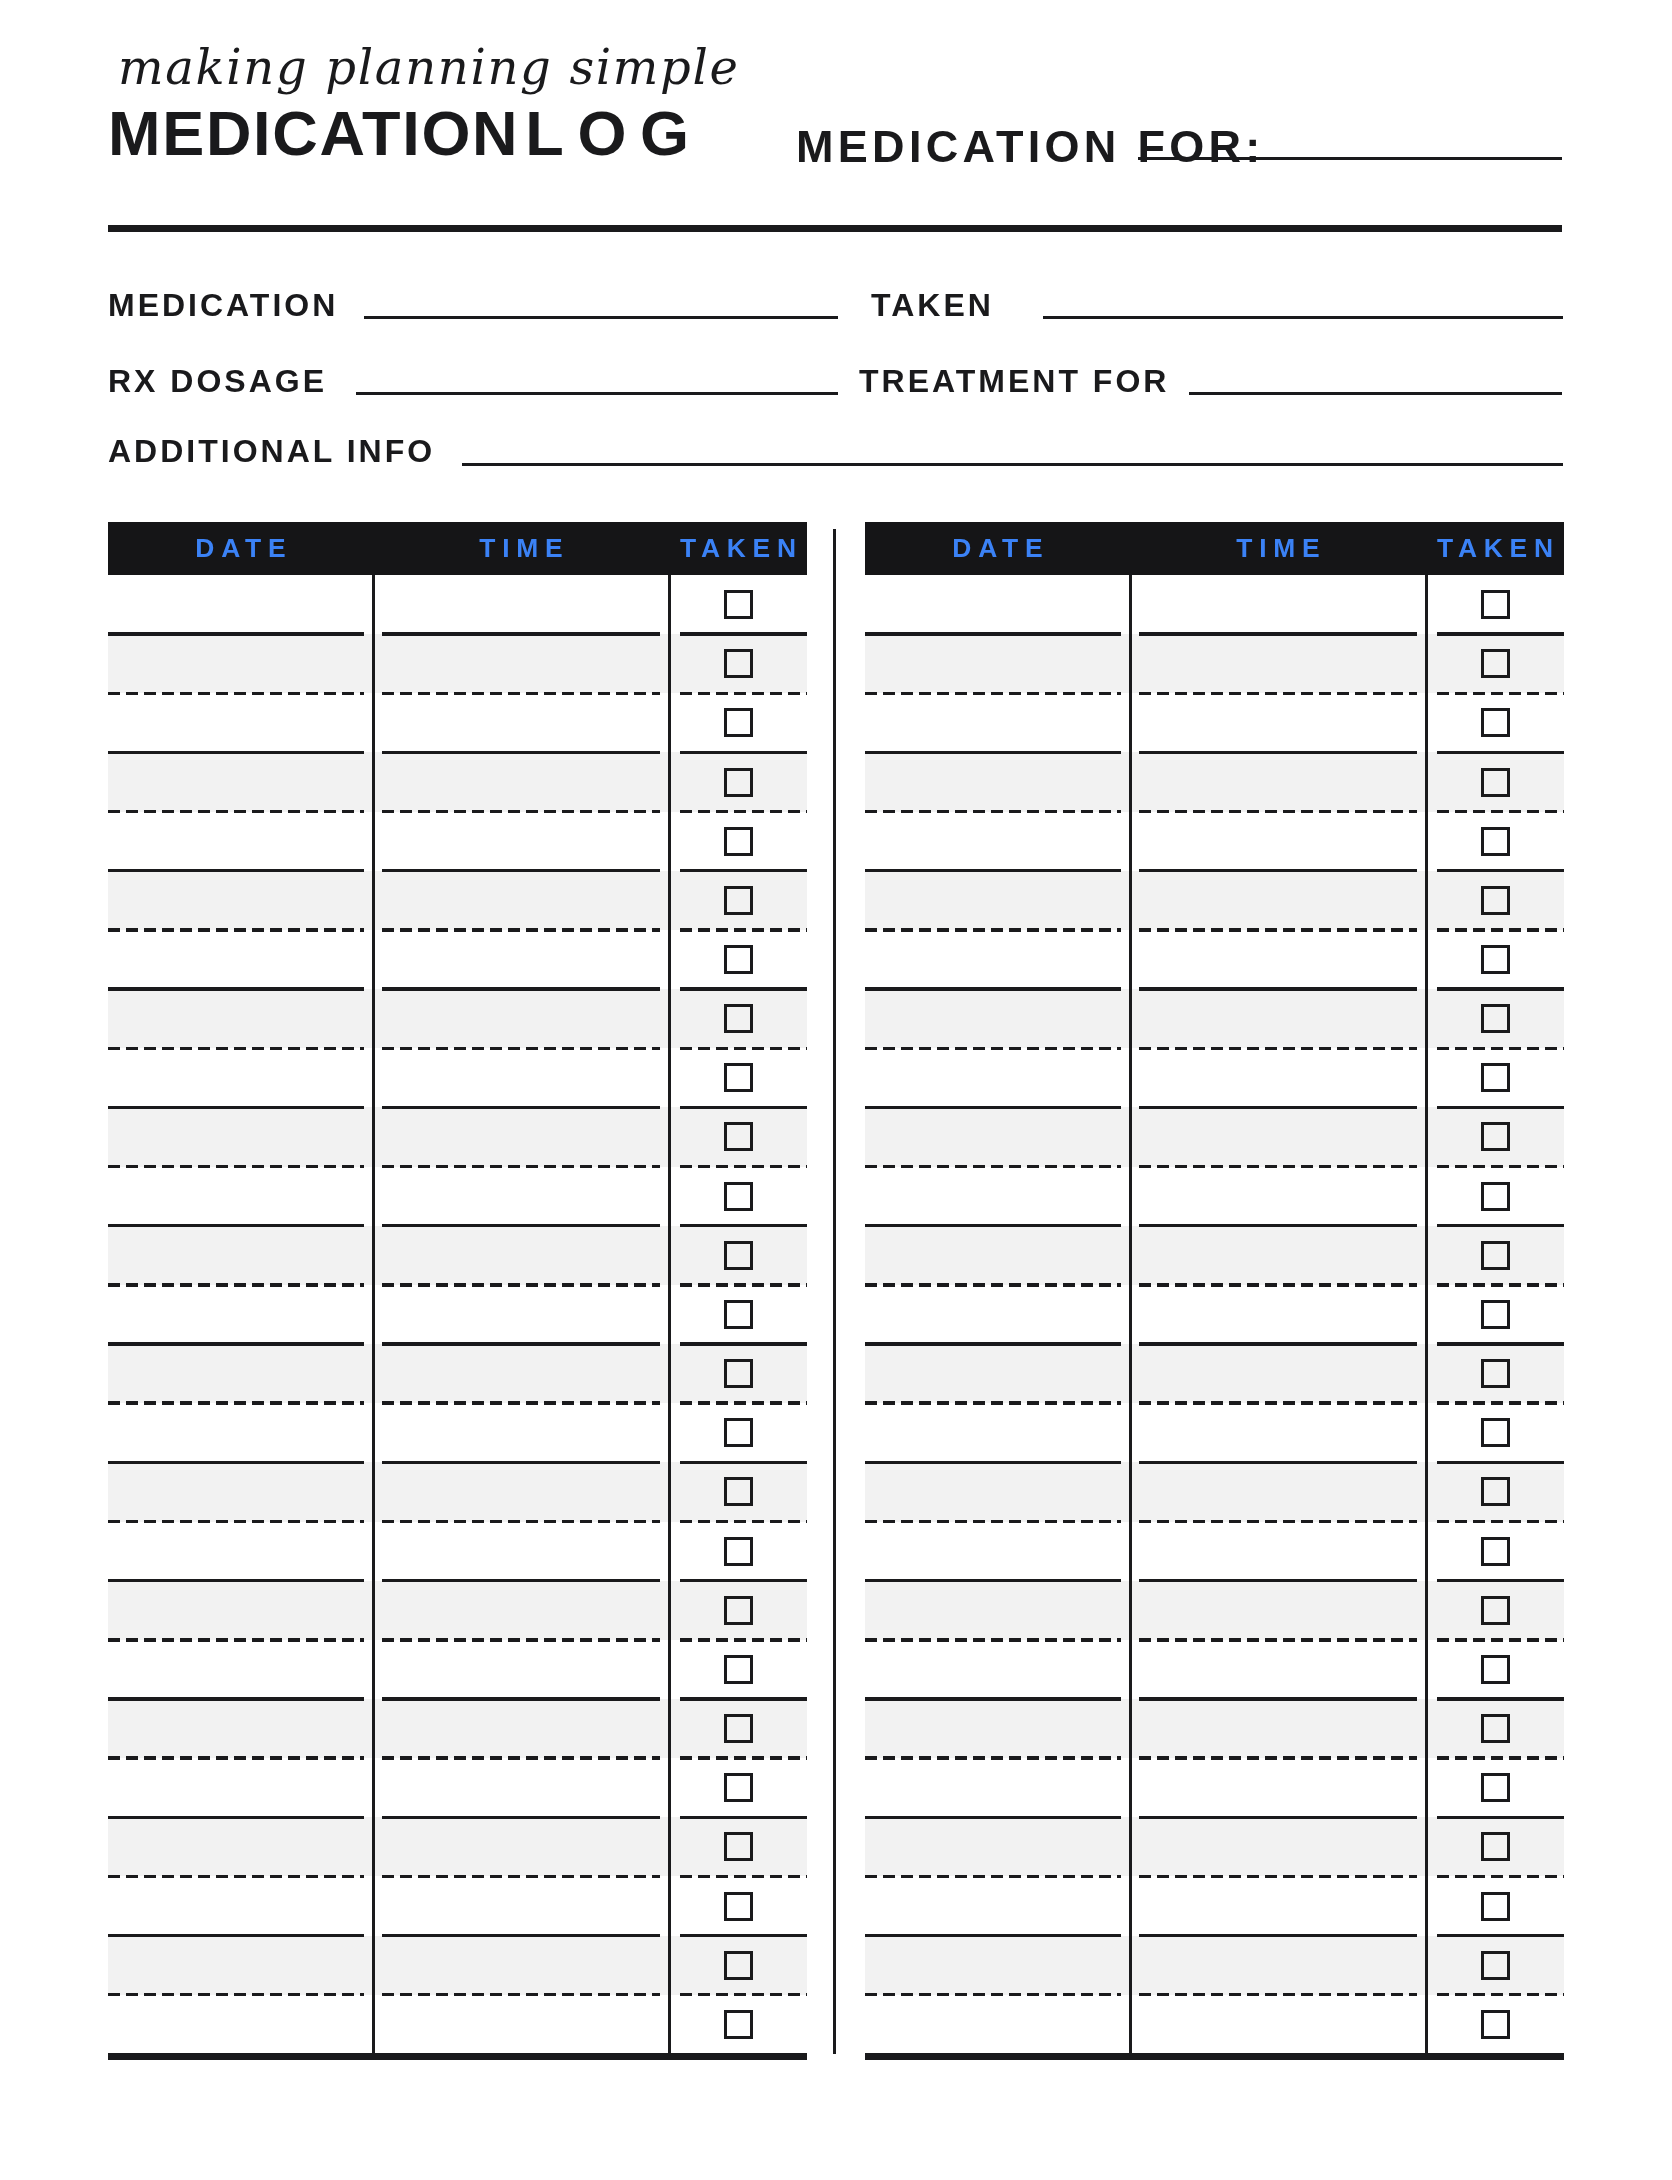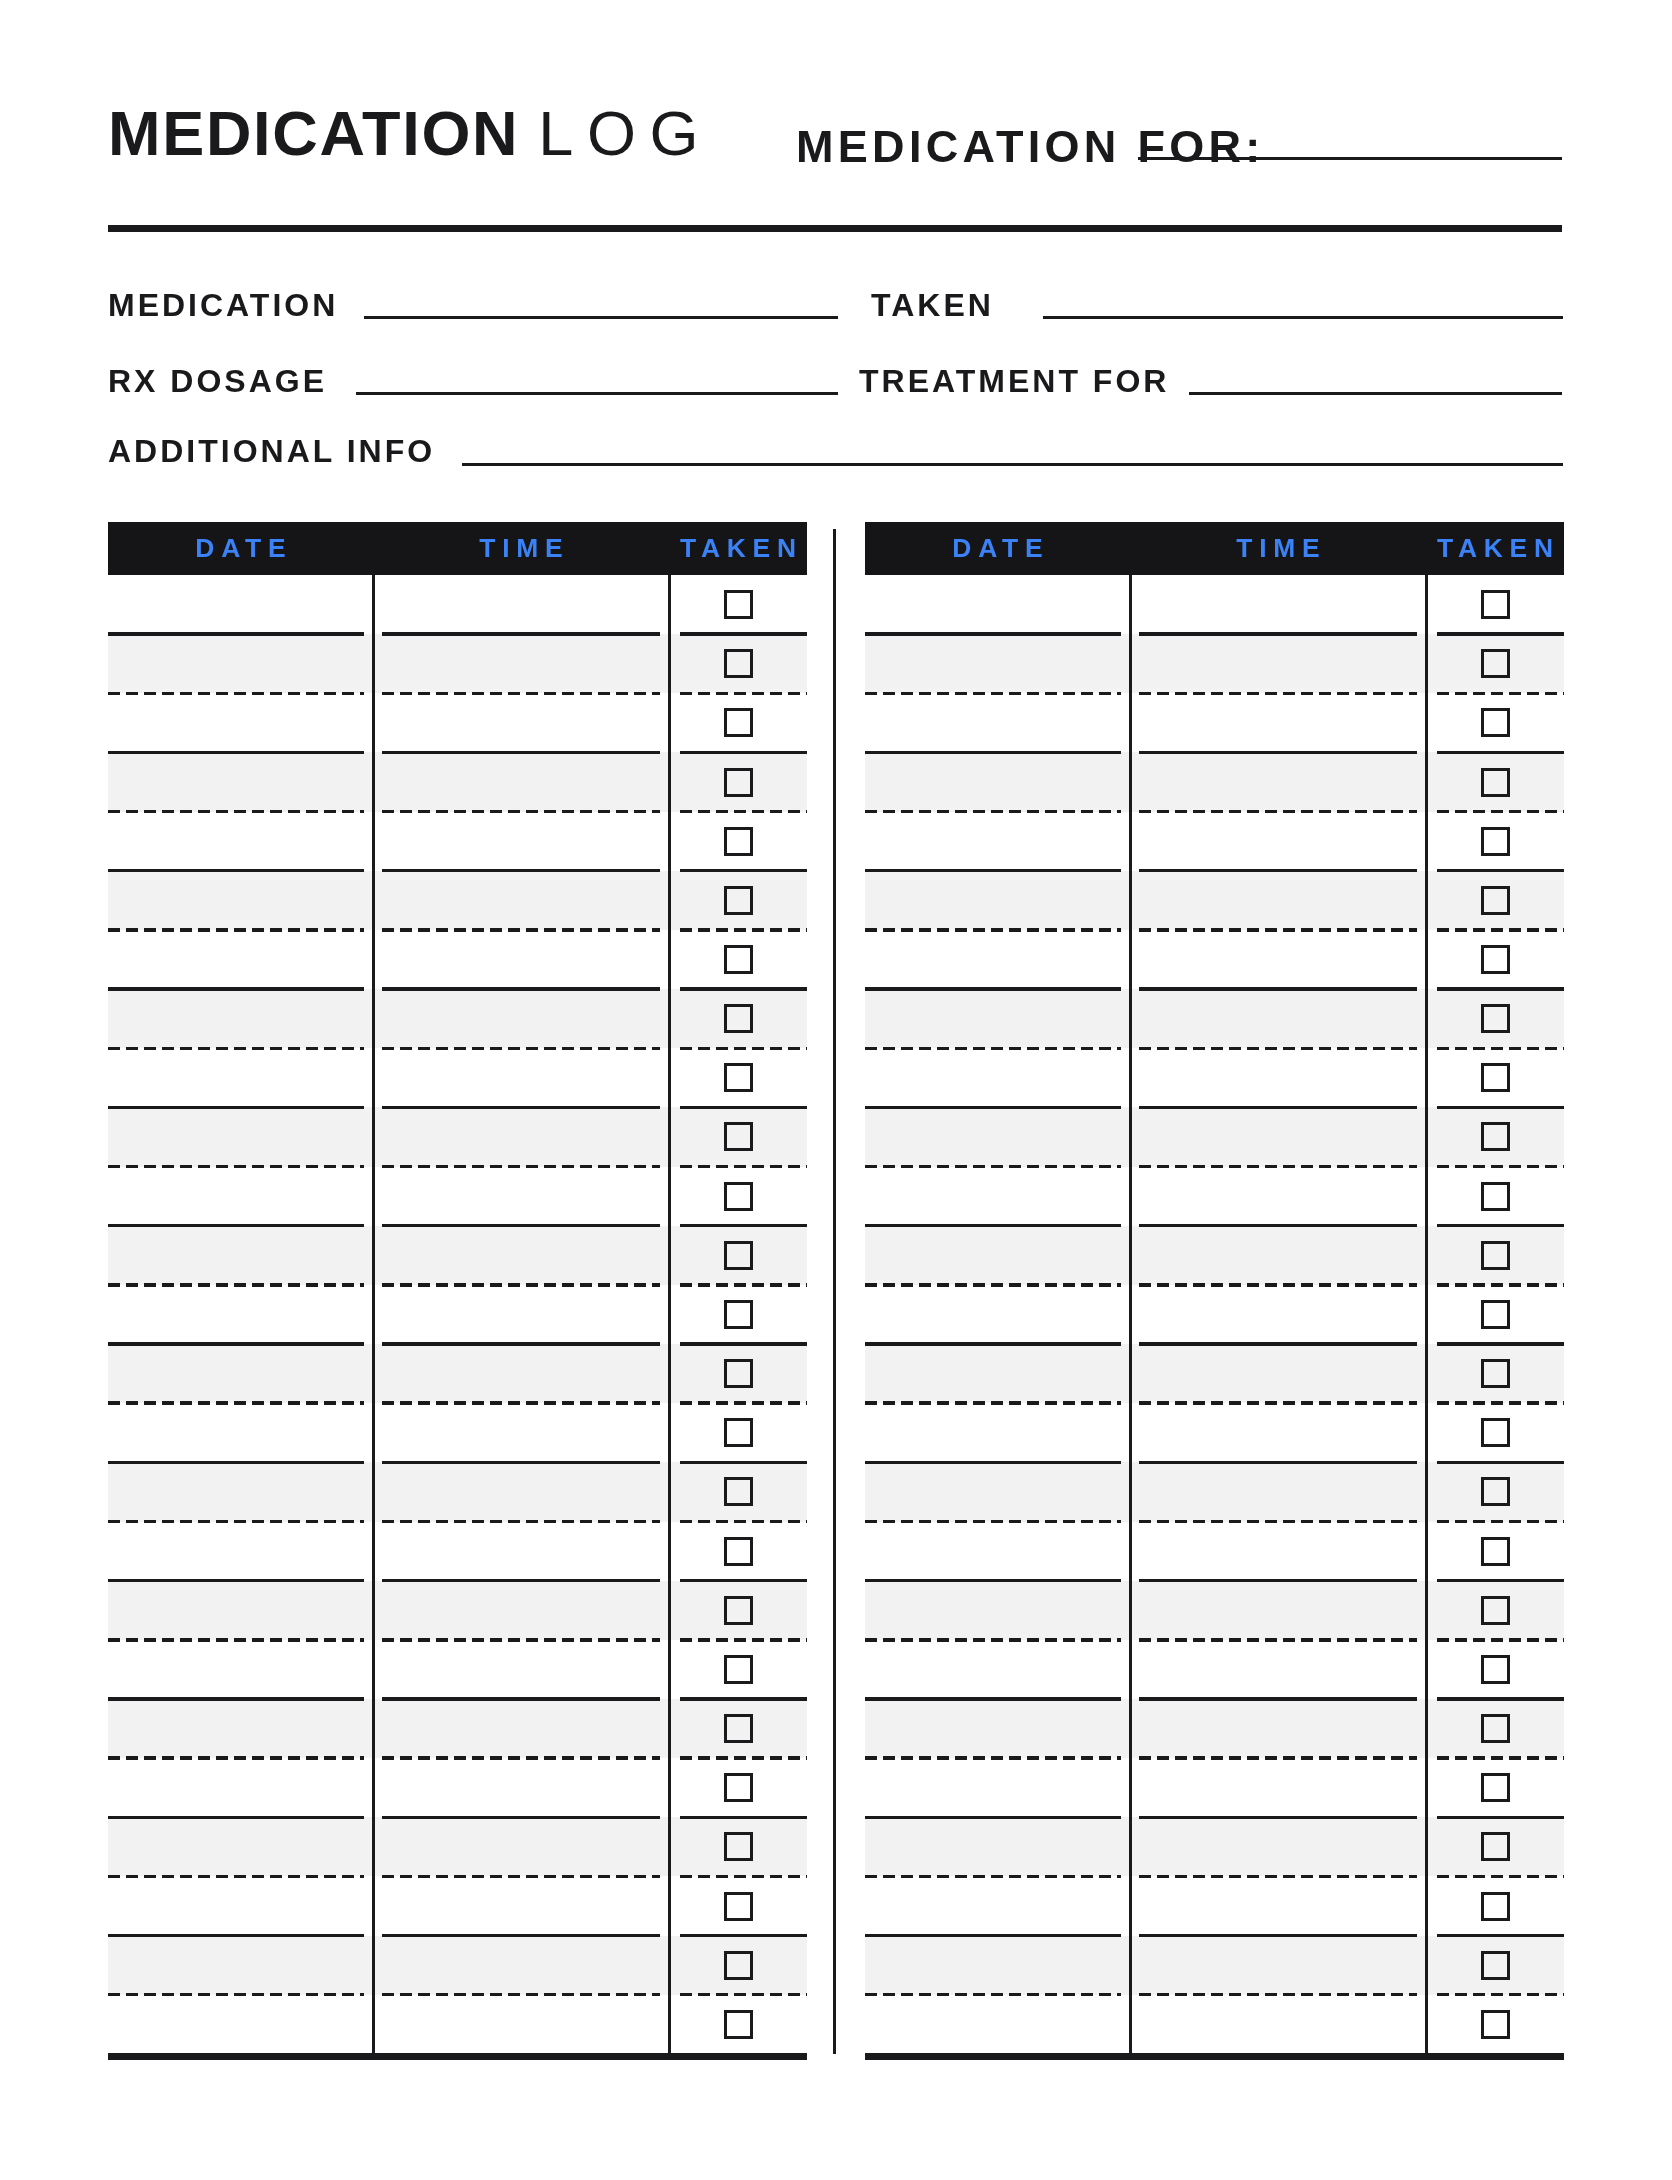--- a/index.html
+++ b/index.html
@@ -21,21 +21,21 @@
     white-space:nowrap;
   }
   .brand-title {
     position:absolute; left:108px; top:102px;
     white-space:nowrap; line-height:1;
   }
   .brand-title .t1 {
     font-size:63px; font-weight:700; letter-spacing:1.7px;
   }
   .brand-title .t2 {
-    font-size:63px; font-weight:400; letter-spacing:13.6px; margin-left:19px;
+    font-size:63px; font-weight:700; letter-spacing:13.6px; margin-left:6px;
   }
   .medfor-label {
     position:absolute; left:796px; top:124px;
     font-size:45px; font-weight:700; letter-spacing:4.3px;
     white-space:nowrap; line-height:1;
   }
   .medfor-line {
     position:absolute; left:1138px; top:157px; width:424px; height:3.4px;
     background:#1a1a1c;
   }
@@ -125,20 +125,21 @@
   }
   .footer .heart {
     font-style:normal; font-size:46px; vertical-align:12px; margin-left:8.5px;
   }
 </style>
 </head>
 <body>
 
 <div class="page">
 
+  <div class="brand-script">making planning simple</div>
   <div class="brand-title">
     <span class="t1">MEDICATION</span><span class="t2">LOG</span>
   </div>
   <div class="medfor-label">MEDICATION FOR:</div>
   <div class="medfor-line"></div>
   <div class="top-rule"></div>
 
   <div class="field-label lbl-medication">MEDICATION</div>
   <div class="field-line ln-medication"></div>
   <div class="field-label lbl-dosage">TAKEN</div>

